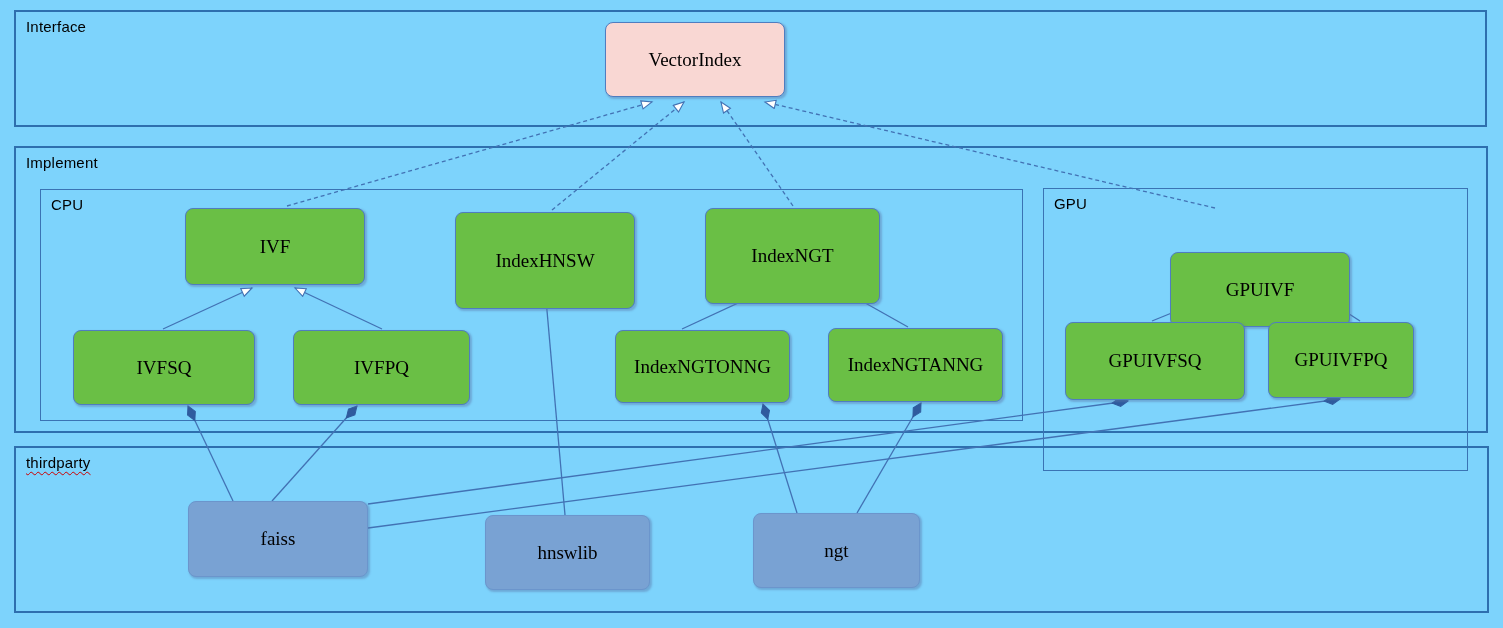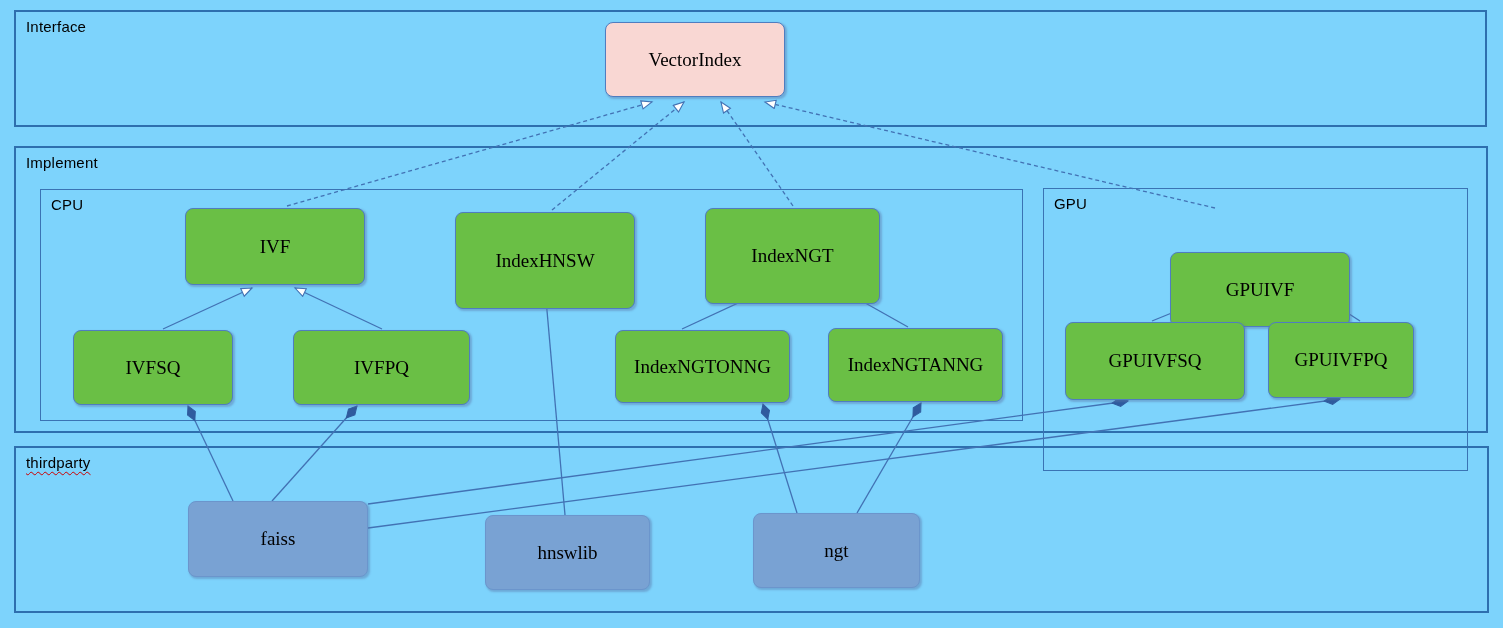--- a/index.html
+++ b/index.html
@@ -118,21 +118,21 @@
   </div>
 
   <div class="node node-green" style="left:455px;top:212px;width:180px;height:97px;">
     <span>IndexHNSW</span>
   </div>
 
   <div class="node node-green" style="left:705px;top:208px;width:175px;height:96px;">
     <span>IndexNGT</span>
   </div>
 
-  <div class="node node-green" style="left:73px;top:330px;width:160px;height:75px;">
+  <div class="node node-green" style="left:73px;top:330px;width:182px;height:75px;">
     <span>IVFSQ</span>
   </div>
 
   <div class="node node-green" style="left:293px;top:330px;width:177px;height:75px;">
     <span>IVFPQ</span>
   </div>
 
   <div class="node node-green" style="left:615px;top:330px;width:175px;height:73px;">
     <span>IndexNGTONNG</span>
   </div>

